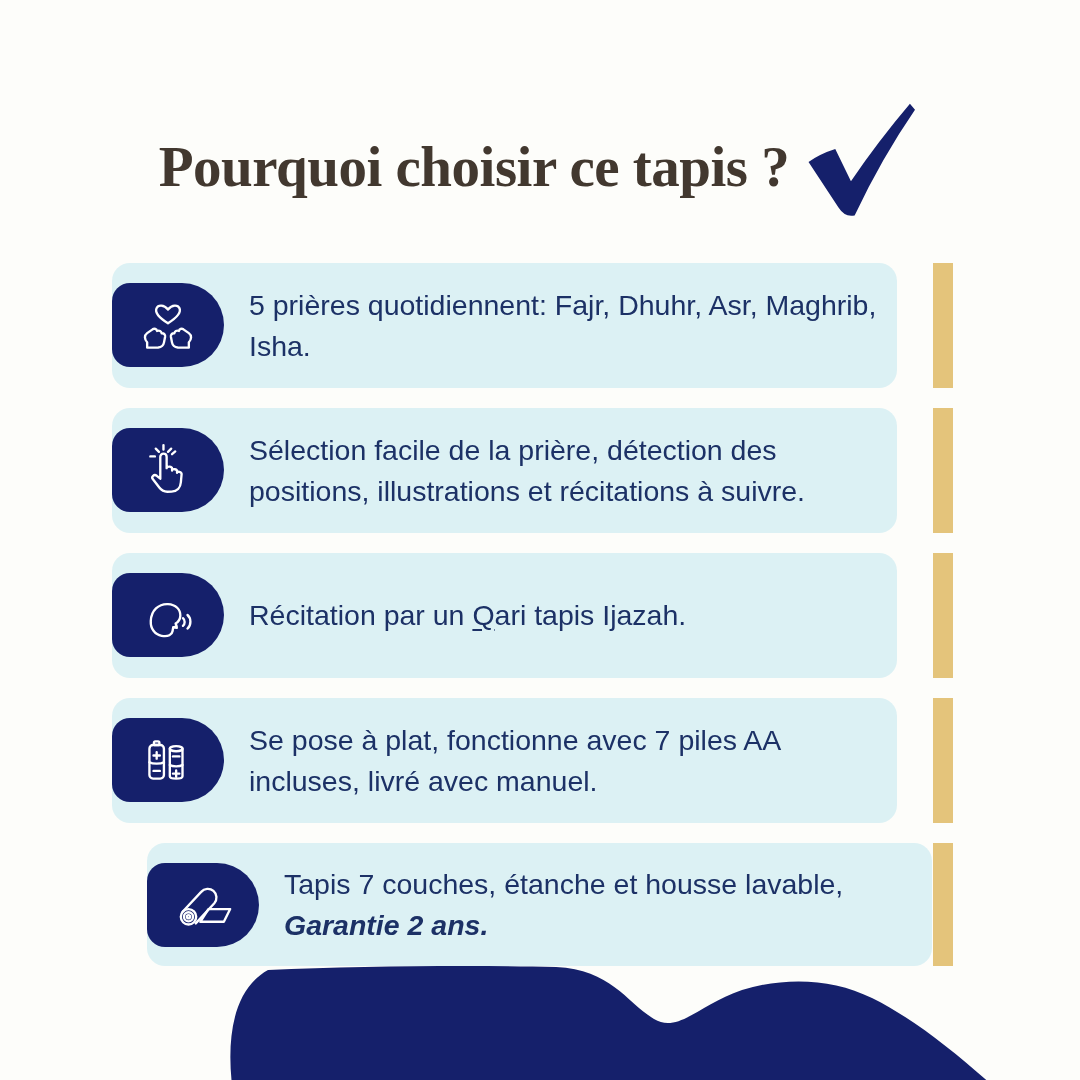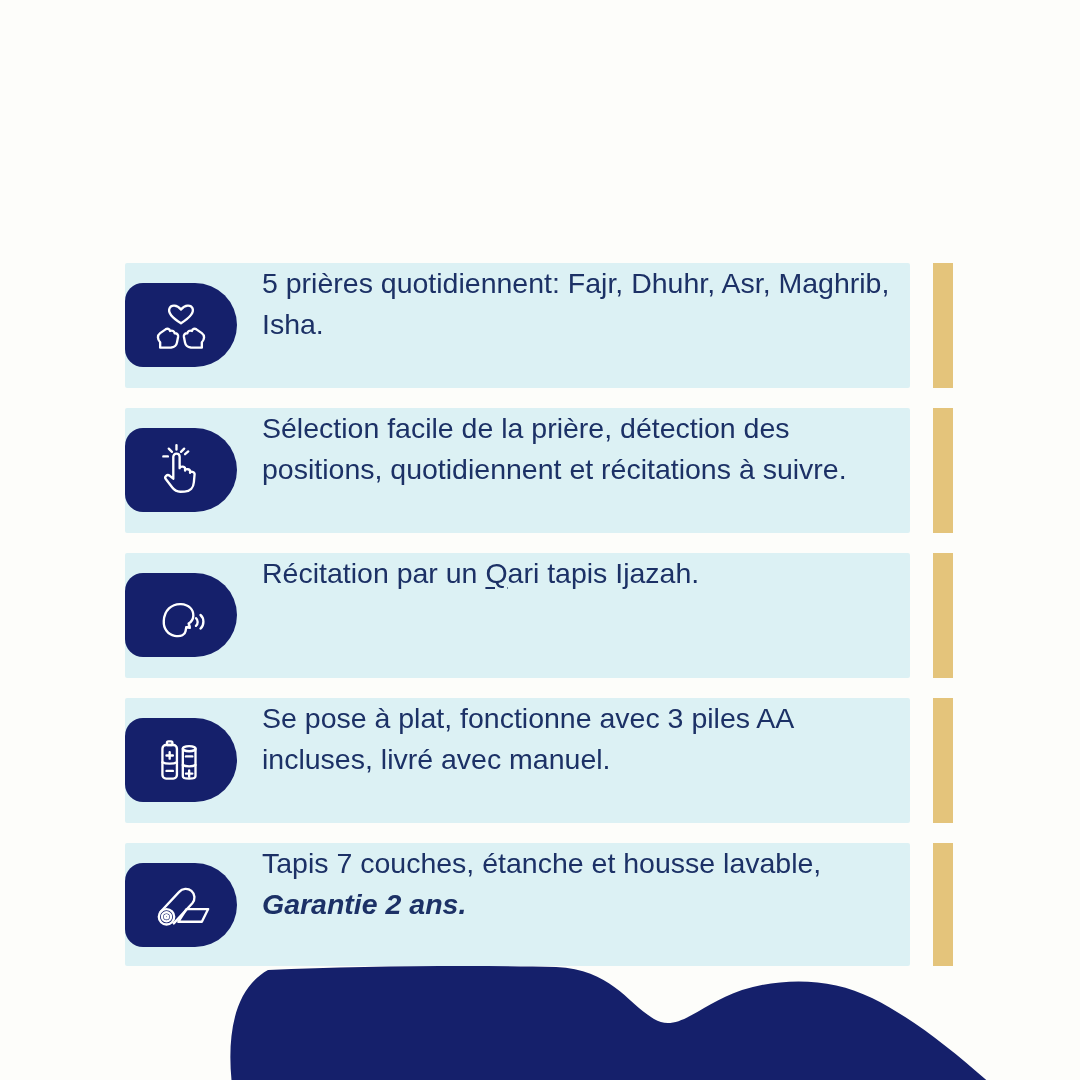--- a/index.html
+++ b/index.html
@@ -18,23 +18,23 @@
   .page-title{
     margin:0;padding-top:38px;
     font-family:"Liberation Serif", serif;
     font-weight:700;font-size:57px;letter-spacing:-0.5px;
     color:#42382f;white-space:nowrap;
   }
   .check-svg{width:118px;height:130px;flex:0 0 auto;}
 
   
   .feature-card{
-    position:absolute;left:125px;width:785px;height:125px;
-    background:#dcf1f4;border-radius:2px;
-    display:flex;
+    position:absolute;left:112px;width:785px;height:125px;
+    background:#dcf1f4;border-radius:18px;
+    display:flex;align-items:center;
     box-sizing:border-box;padding-left:137px;padding-right:20px;
   }
   .icon-pill{
     position:absolute;left:0;top:20px;width:112px;height:84px;
     background:#15206b;
     border-radius:18px 42px 42px 18px;
     display:flex;align-items:center;justify-content:center;
   }
   .icon-pill svg{width:58px;height:58px;}
   .feature-text{
@@ -52,41 +52,47 @@
   
   .wave-svg{position:absolute;left:0;top:950px;width:1080px;height:130px;}
 
   .ic{stroke:#fff;stroke-width:2.6;fill:none;stroke-linecap:round;stroke-linejoin:round;}
 </style>
 </head>
 <body>
 
 <div class="canvas">
 
+  <div class="title-row">
+    <h1 class="page-title">Pourquoi choisir ce tapis ?</h1>
+    <svg class="check-svg" viewBox="0 0 128 132">
+      <path d="M6 67 Q19 58 35 53 L52 88 Q82 44 116 4 L121.5 10.5 Q86 62 56 125 Q45.5 127.5 38.5 116.5 Z" fill="#15206b"></path>
+    </svg>
+  </div>
 
   <section class="feature-card" style="top:263px;">
     <div class="icon-pill">
       <svg viewBox="0 0 64 64">
         <path class="ic" d="M32 30 C21.5 23.5 17.5 18 19.3 13.6 C21 9.6 27.5 9.3 32 15 C36.5 9.3 43 9.6 44.7 13.6 C46.5 18 42.5 23.5 32 30 Z"></path>
         <path class="ic" d="M9 57 V51 C6 48 5.5 43.5 9 41 L15 36.8 C17 35.5 19.4 36.4 20 38.6 C22.4 37.6 24.6 38.8 25 41.2 C27.4 40.8 29.2 42.6 28.8 45 L27.6 51.2 C27 54.4 24.4 56.6 21.2 56.8 Z"></path>
         <path class="ic" transform="translate(64,0) scale(-1,1)" d="M9 57 V51 C6 48 5.5 43.5 9 41 L15 36.8 C17 35.5 19.4 36.4 20 38.6 C22.4 37.6 24.6 38.8 25 41.2 C27.4 40.8 29.2 42.6 28.8 45 L27.6 51.2 C27 54.4 24.4 56.6 21.2 56.8 Z"></path>
       </svg>
     </div>
     <p class="feature-text">5 prières quotidiennent: Fajr, Dhuhr, Asr, Maghrib, Isha.</p>
   </section>
   <div class="accent-bar" style="top:263px;height:125px;"></div>
 
   <section class="feature-card" style="top:408px;">
     <div class="icon-pill">
       <svg viewBox="0 0 64 64">
         <path class="ic" d="M22 12 L18.5 8.5 M27 9.5 V4.5 M32 12 L35.5 8.5 M17.5 17 H12.5 M36.5 14.5 L40 11.5"></path>
         <path class="ic" d="M23.5 34 V17.5 C23.5 15.3 25 14 27 14 C29 14 30.5 15.3 30.5 17.5 V30 C30.5 27.6 36.5 27.6 36.5 30.5 V32.5 C36.5 30.4 42 30.6 42 33.5 V35 C42.3 33.2 47 33.6 47 36.5 L46.2 45.5 C45.8 51.5 42 55.5 36 55.8 L31.5 56 C27.6 56.1 24.8 54.6 22.4 51.4 L15.2 42 C13.2 39.4 16.6 36.2 19.6 38.4 L23.5 41.6 Z"></path>
       </svg>
     </div>
-    <p class="feature-text">Sélection facile de la prière, détection des positions, quotidiennent et récitations à suivre.</p>
+    <p class="feature-text">Sélection facile de la prière, détection des positions, illustrations et récitations à suivre.</p>
   </section>
   <div class="accent-bar" style="top:408px;height:125px;"></div>
 
   <section class="feature-card" style="top:553px;">
     <div class="icon-pill">
       <svg viewBox="0 0 64 64">
         <path class="ic" d="M25 55 C17.5 53.6 12.5 47 13 38.6 C13.5 27 21.5 19.5 32 20 C40.5 20.4 46 26 45.6 33 C45.4 36.6 43.4 39.6 40.4 41.4 L41.6 44.6 L37.8 45.6 L37 50 C36.4 53.6 32.4 56.4 25 55 Z"></path>
         <path class="ic" d="M37.8 45.6 L41.8 46.2"></path>
         <path class="ic" d="M48.5 35.5 C51 37.7 51 41.8 48.5 44"></path>
         <path class="ic" d="M53.5 32 C57.8 35.6 57.8 43.4 53.5 47"></path>
@@ -104,25 +110,25 @@
         <path class="ic" d="M19.5 23.5 v7 M16 27 h7"></path>
         <path class="ic" d="M11.5 34.5 C15 36.5 24 36.5 27.5 34.5"></path>
         <path class="ic" d="M16 44 h7"></path>
         <ellipse class="ic" cx="41" cy="19.5" rx="7" ry="2.8"></ellipse>
         <path class="ic" d="M34 19.5 V50 C34 53.5 48 53.5 48 50 V19.5"></path>
         <path class="ic" d="M37.5 28 h7"></path>
         <path class="ic" d="M34 37.5 C37 39.5 45 39.5 48 37.5"></path>
         <path class="ic" d="M41 43.5 v7 M37.5 47 h7"></path>
       </svg>
     </div>
-    <p class="feature-text">Se pose à plat, fonctionne avec 3 piles AA incluses, livré avec manuel.</p>
+    <p class="feature-text">Se pose à plat, fonctionne avec 7 piles AA incluses, livré avec manuel.</p>
   </section>
   <div class="accent-bar" style="top:698px;height:125px;"></div>
 
-  <section class="feature-card" style="top:843px;height:123px;">
+  <section class="feature-card" style="top:843px;height:123px;margin-left:35px;">
     <div class="icon-pill">
       <svg viewBox="0 0 64 64">
         <path class="ic" d="M29 50.5 L55 50.5 L62 36.5 L38 36.5 Z"></path>
         <path class="ic" d="M9.5 39.5 L30 17.5 C33.5 13.5 39.5 13 43.5 16.5 C47.5 20 48 26 44.5 30 L24 52.3"></path>
         <circle class="ic" cx="16" cy="45" r="8.5"></circle>
         <circle class="ic" cx="16" cy="45" r="5"></circle>
         <circle class="ic" cx="16" cy="45" r="1.8"></circle>
       </svg>
     </div>
     <p class="feature-text"><span>Tapis 7 couches, étanche et housse lavable,</span><span class="bold-block">Garantie 2 ans.</span></p>

